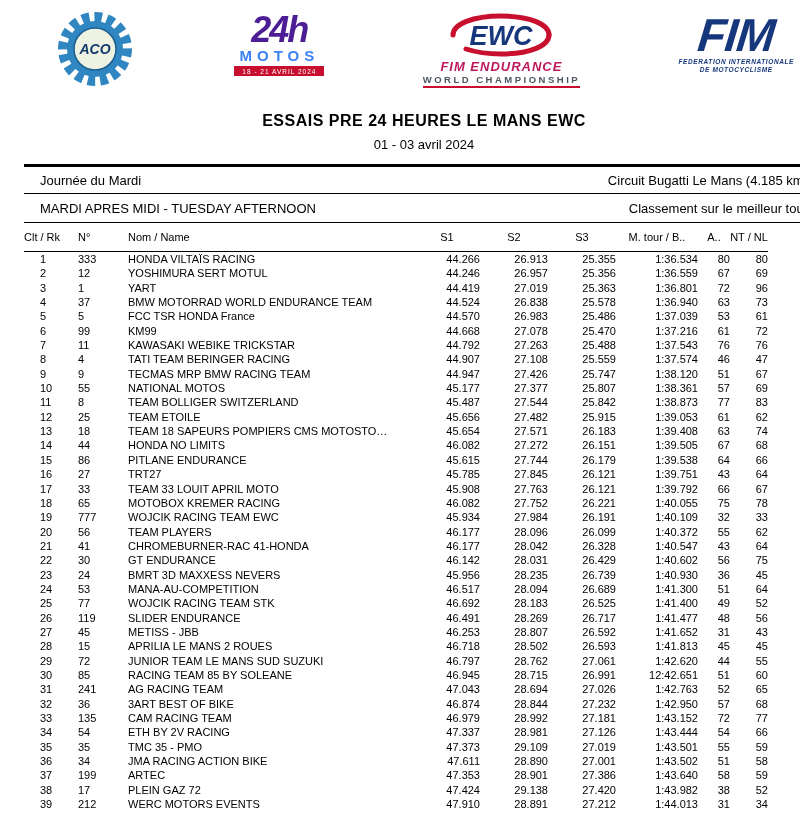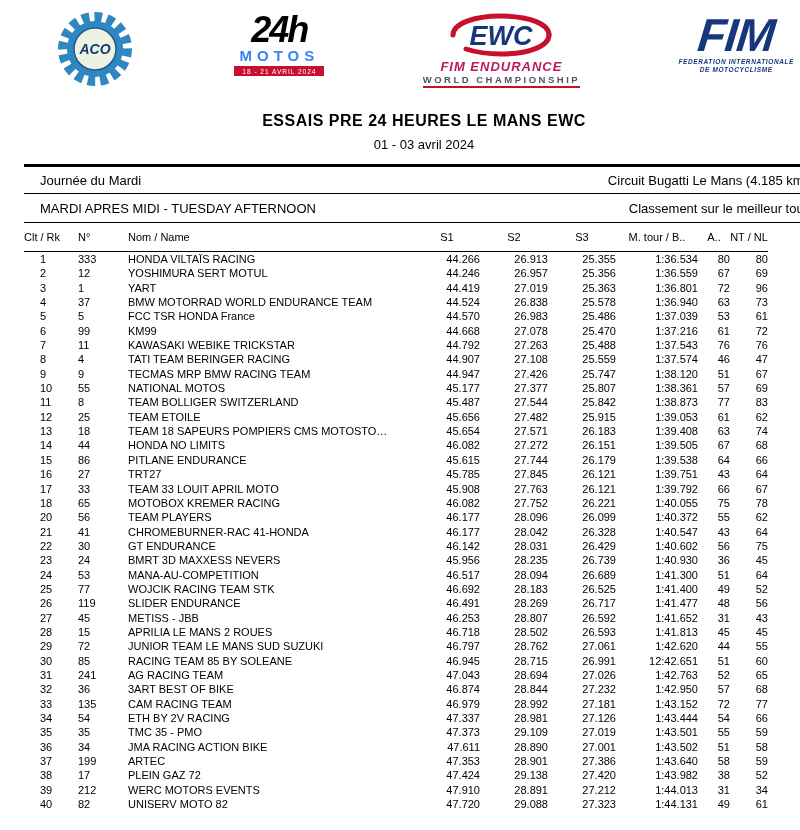--- a/index.html
+++ b/index.html
@@ -4,21 +4,21 @@
 <style>
   html,body{margin:0;padding:0;background:#fff;}
   body{width:800px;height:830px;overflow:hidden;font-family:"Liberation Sans",sans-serif;color:#000;-webkit-font-smoothing:antialiased;}
   .page{width:800px;height:830px;box-sizing:border-box;margin-left:24px;}
 
   
   .logos{display:flex;justify-content:space-between;align-items:flex-start;padding:8px 30px 0 30px;height:100px;box-sizing:border-box;}
   .logo{display:flex;flex-direction:column;align-items:center;}
 
   .logo-24h{margin-top:6px;text-align:center;}
-  .h24-title{color:#000000;font-weight:800;font-style:italic;font-size:36px;line-height:0.9;letter-spacing:-2px;}
+  .h24-title{color:#4c1d95;font-weight:800;font-style:italic;font-size:36px;line-height:0.9;letter-spacing:-2px;}
   .h24-sub{color:#3b82f6;font-weight:bold;font-size:15px;letter-spacing:5px;margin-top:1px;}
   .h24-banner{background:#c8102e;color:#fff;font-size:6.5px;letter-spacing:1px;padding:1.5px 8px;margin-top:2px;white-space:nowrap;}
 
   .logo-ewc{margin-top:4px;text-align:center;}
   .ewc-l1{color:#be185d;font-weight:bold;font-style:italic;font-size:13px;letter-spacing:1px;margin-top:1px;}
   .ewc-l2{color:#4a5560;font-weight:bold;font-size:9.5px;letter-spacing:2.5px;border-bottom:2px solid #c8102e;padding-bottom:1px;}
 
   .logo-fim{margin-top:6px;text-align:center;}
   .fim-mark{color:#16377c;font-weight:900;font-style:italic;font-size:46px;line-height:0.95;letter-spacing:-1px;transform:skewX(-6deg);}
   .fim-l1,.fim-l2{color:#16377c;font-style:italic;font-weight:bold;font-size:6.5px;letter-spacing:.6px;line-height:1.25;}
@@ -319,20 +319,31 @@
           <td>65</td>
           <td>MOTOBOX KREMER RACING</td>
           <td>46.082</td>
           <td>27.752</td>
           <td>26.221</td>
           <td>1:40.055</td>
           <td>75</td>
           <td>78</td>
         </tr>
         <tr>
+          <td>19</td>
+          <td>777</td>
+          <td>WOJCIK RACING TEAM EWC</td>
+          <td>45.934</td>
+          <td>27.984</td>
+          <td>26.191</td>
+          <td>1:40.109</td>
+          <td>32</td>
+          <td>33</td>
+        </tr>
+        <tr>
           <td>20</td>
           <td>56</td>
           <td>TEAM PLAYERS</td>
           <td>46.177</td>
           <td>28.096</td>
           <td>26.099</td>
           <td>1:40.372</td>
           <td>55</td>
           <td>62</td>
         </tr>
@@ -538,27 +549,16 @@
           <td>39</td>
           <td>212</td>
           <td>WERC MOTORS EVENTS</td>
           <td>47.910</td>
           <td>28.891</td>
           <td>27.212</td>
           <td>1:44.013</td>
           <td>31</td>
           <td>34</td>
         </tr>
-        <tr>
-          <td>40</td>
-          <td>82</td>
-          <td>UNISERV MOTO 82</td>
-          <td>47.720</td>
-          <td>29.088</td>
-          <td>27.323</td>
-          <td>1:44.131</td>
-          <td>49</td>
-          <td>61</td>
-        </tr>
       </tbody>
   </table>
 
 </div>
 
 </body></html>

